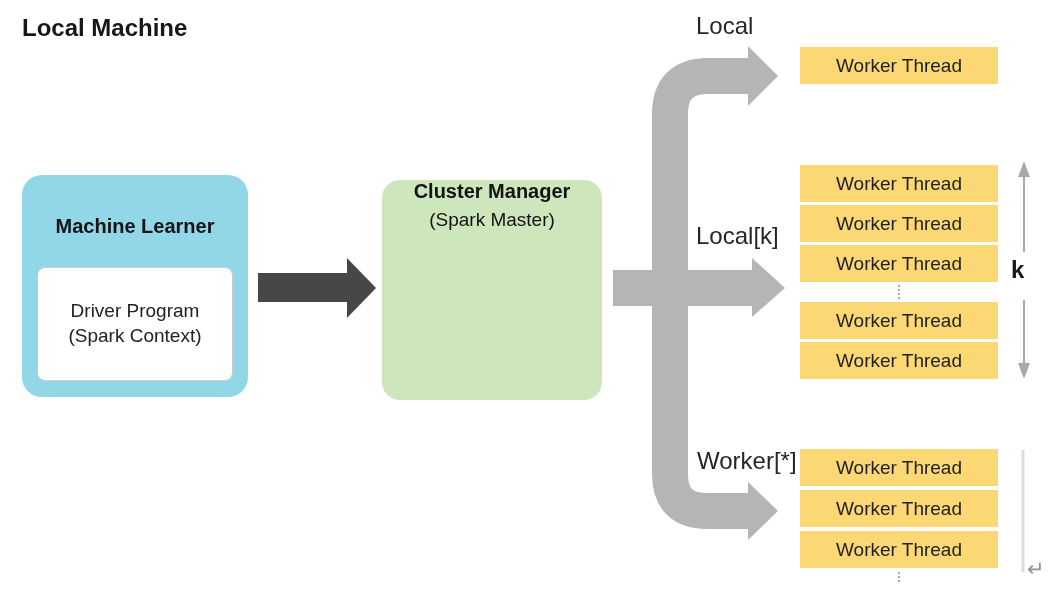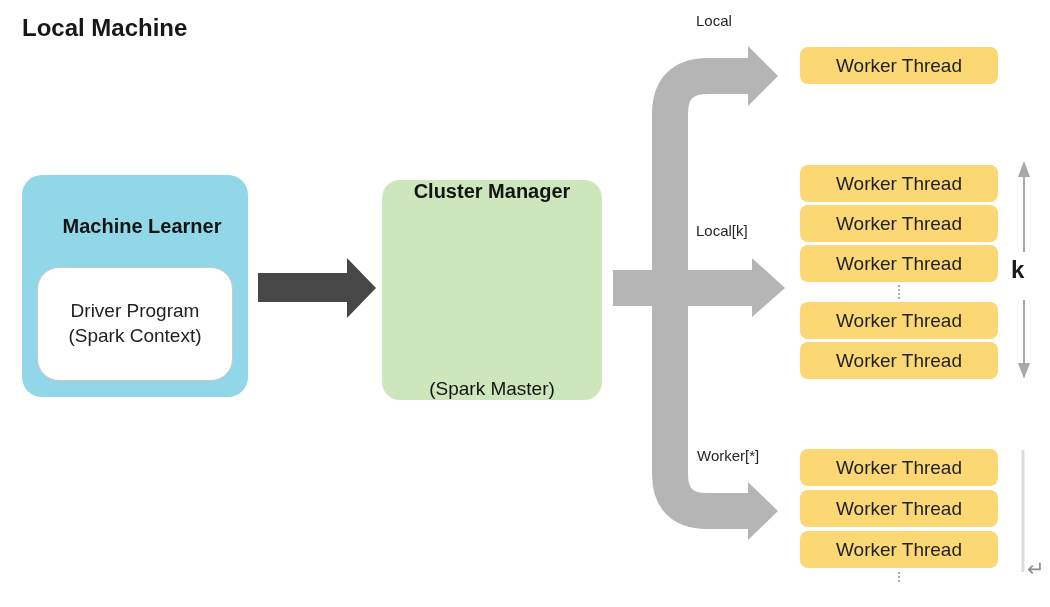--- a/index.html
+++ b/index.html
@@ -5,45 +5,45 @@
   html,body{margin:0;padding:0;background:#ffffff;}
   .canvas{position:relative;width:1050px;height:607px;background:#ffffff;
           font-family:"Liberation Sans",sans-serif;overflow:hidden;color:#1a1a1a;}
 
   .diagram-title{position:absolute;left:22px;top:14px;font-size:24px;font-weight:bold;color:#171717;}
 
   
   .ml-box{position:absolute;left:22px;top:175px;width:226px;height:222px;
           background:#92d7e7;border-radius:20px;}
   .ml-title{position:absolute;left:0;top:40px;width:100%;text-align:center;
-            font-size:20px;font-weight:bold;color:#141414;padding-left:7px;}
+            font-size:20px;font-weight:bold;color:#141414;}
   .driver-box{position:absolute;left:15px;top:92px;width:194px;height:112px;
-              background:#ffffff;border:1px solid #c9c9c9;border-radius:22px;
+              background:#ffffff;border:1px solid #c9c9c9;border-radius:8px;
               display:flex;flex-direction:column;align-items:center;justify-content:center;
               font-size:19px;color:#222222;line-height:1.3;}
 
   
   .cm-box{position:absolute;left:382px;top:180px;width:220px;height:220px;
           background:#cde6bb;border-radius:18px;
-          display:flex;flex-direction:column;align-items:center;justify-content:space-between;color:#141414;}
+          display:flex;flex-direction:column;align-items:center;justify-content:flex-start;color:#141414;}
   .cm-title{font-size:20px;font-weight:bold;}
   .cm-sub{font-size:19px;margin-top:6px;}
 
   
-  .branch-label{position:absolute;font-size:15px;color:#262626;}
+  .branch-label{position:absolute;font-size:24px;color:#262626;}
   .label-local{left:696px;top:12px;}
   .label-localk{left:696px;top:222px;text-align:right;}
   .label-localstar{left:697px;top:447px;}
 
   
   .wt-group{position:absolute;left:800px;width:198px;display:flex;flex-direction:column;}
   .wt-group-local{top:47px;gap:3px;}
   .wt-group-localk{top:165px;gap:3px;}
   .wt-group-localstar{top:449px;gap:4px;}
-  .wt{height:37px;background:#fbd873;border-radius:8px;flex:none;
+  .wt{height:37px;background:#fbd873;border-radius:0;flex:none;
       display:flex;align-items:center;justify-content:center;
       font-size:19px;color:#1f1f1f;}
   .dots-spacer{height:14px;position:relative;flex:none;}
   .dots-spacer-small{height:10px;position:relative;flex:none;}
   .vdots{position:absolute;left:98px;top:0;bottom:0;width:0;border-left:2px dotted #ababab;}
 
   .k-label{position:absolute;left:1011px;top:256px;font-size:24px;font-weight:600;color:#1a1a1a;}
   .return-mark{position:absolute;left:1027px;top:557px;font-size:21px;color:#8f8f8f;}
 
   svg.overlay{position:absolute;left:0;top:0;pointer-events:none;}

